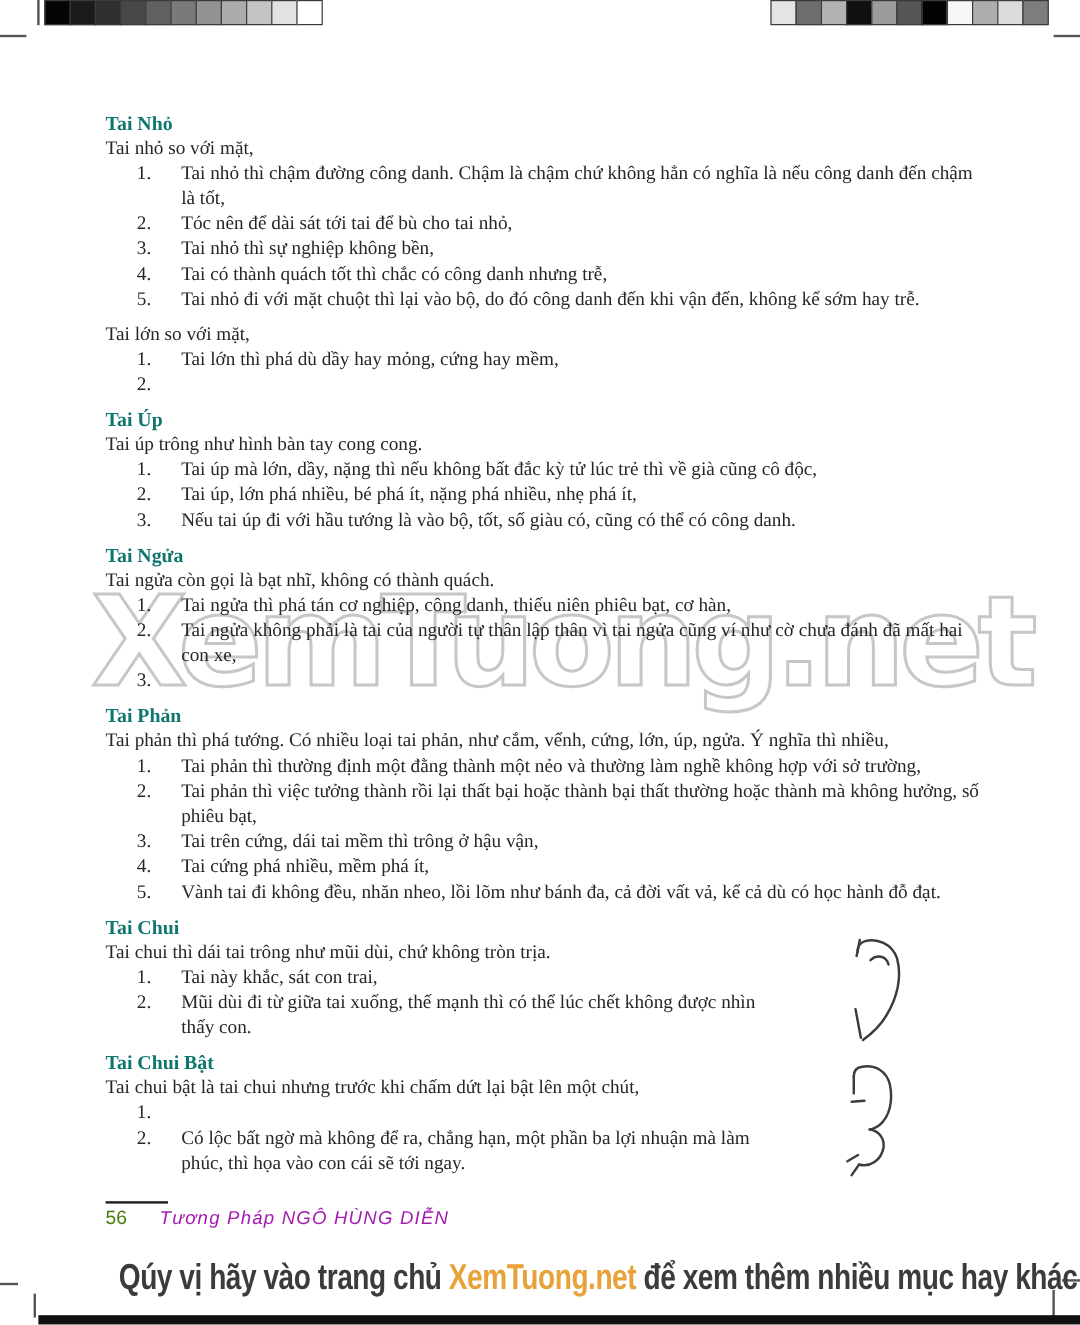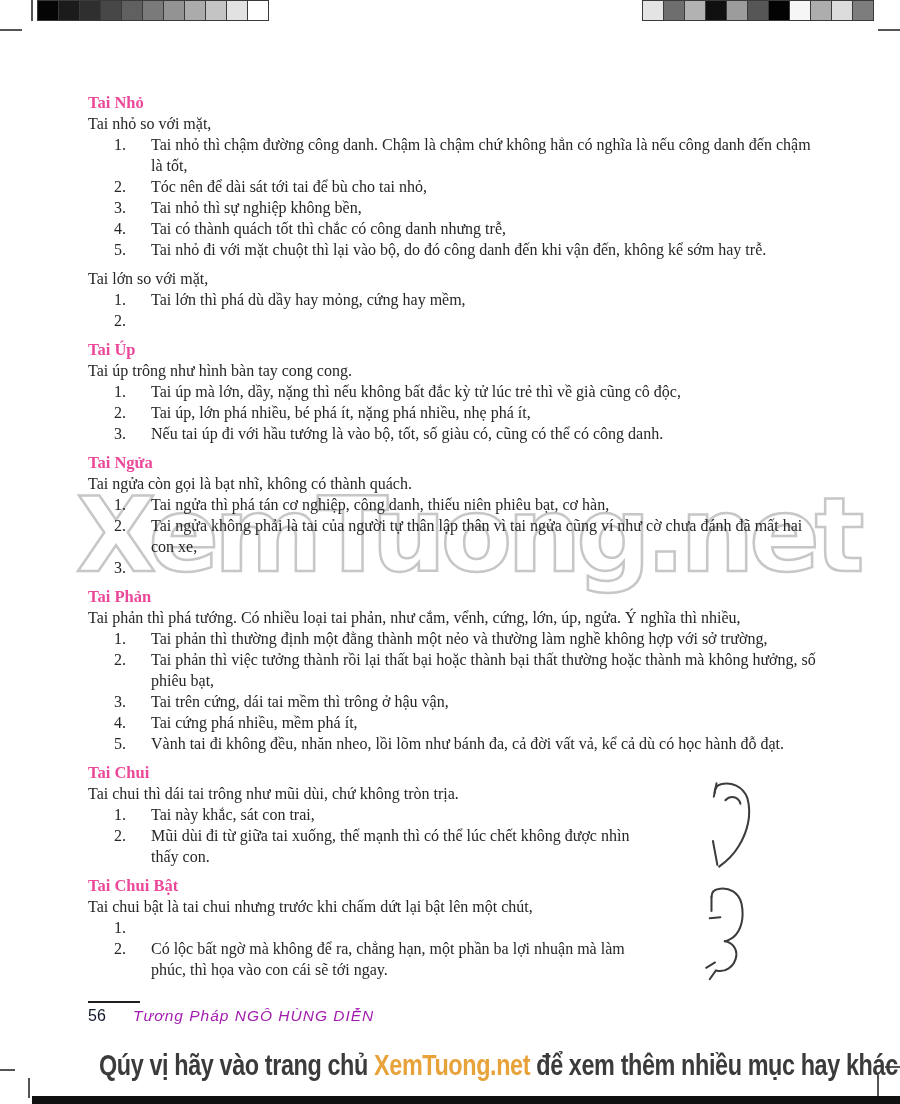--- a/index.html
+++ b/index.html
@@ -15,36 +15,36 @@
 
   
   .watermark{position:absolute;left:76px;top:474px;z-index:0;white-space:nowrap;
              font-family:"DejaVu Sans","Liberation Sans",sans-serif;font-weight:bold;
              font-size:104px;letter-spacing:-5px;color:rgba(255,255,255,0);
              -webkit-text-stroke:2.5px #c7c7c7;}
 
   
   .content{position:absolute;left:88px;top:92px;width:730px;z-index:1;}
   .sec{margin-bottom:8px;}
-  .sec h3{margin:0;font-size:16.5px;line-height:21px;font-weight:bold;color:#ec4899;}
+  .sec h3{margin:0;font-size:16.5px;line-height:21px;font-weight:bold;color:#0f766e;}
   .sec p{margin:0;font-size:16px;line-height:21px;}
   .sec ol{list-style:none;margin:0;padding:0;}
   .sec li{display:flex;font-size:16px;line-height:21px;}
   .sec li .num{flex:none;width:22px;margin-left:26px;text-align:left;}
   .sec li .itxt{margin-left:15px;}
   .sec.narrow .itxt{max-width:500px;}
 
   
   .ear{position:absolute;z-index:1;}
   .ear path{fill:none;stroke:#3c3c3c;stroke-width:2.3;stroke-linecap:round;}
 
   
   .pg-rule{position:absolute;left:88px;top:1001px;width:52px;height:2px;background:#1f1f1f;z-index:1;}
   .pg-num{position:absolute;left:88px;top:1007px;font-family:"Liberation Sans",sans-serif;
-          font-size:16px;color:#0f172a;z-index:1;}
+          font-size:16px;color:#4d7c0f;z-index:1;}
   .pg-title{position:absolute;left:133px;top:1007px;font-family:"Liberation Sans",sans-serif;
             font-style:italic;font-size:15.5px;letter-spacing:1px;color:#a21caf;z-index:1;}
 
   
   .banner{position:absolute;left:0;top:1048px;width:900px;text-align:center;z-index:2;
           font-family:"Liberation Sans","DejaVu Sans",sans-serif;font-weight:bold;
           font-size:30px;color:#3b3b3b;transform:scaleX(0.78);transform-origin:50% 50%;
           white-space:nowrap;letter-spacing:-0.5px;}
   .banner .site{}
 

